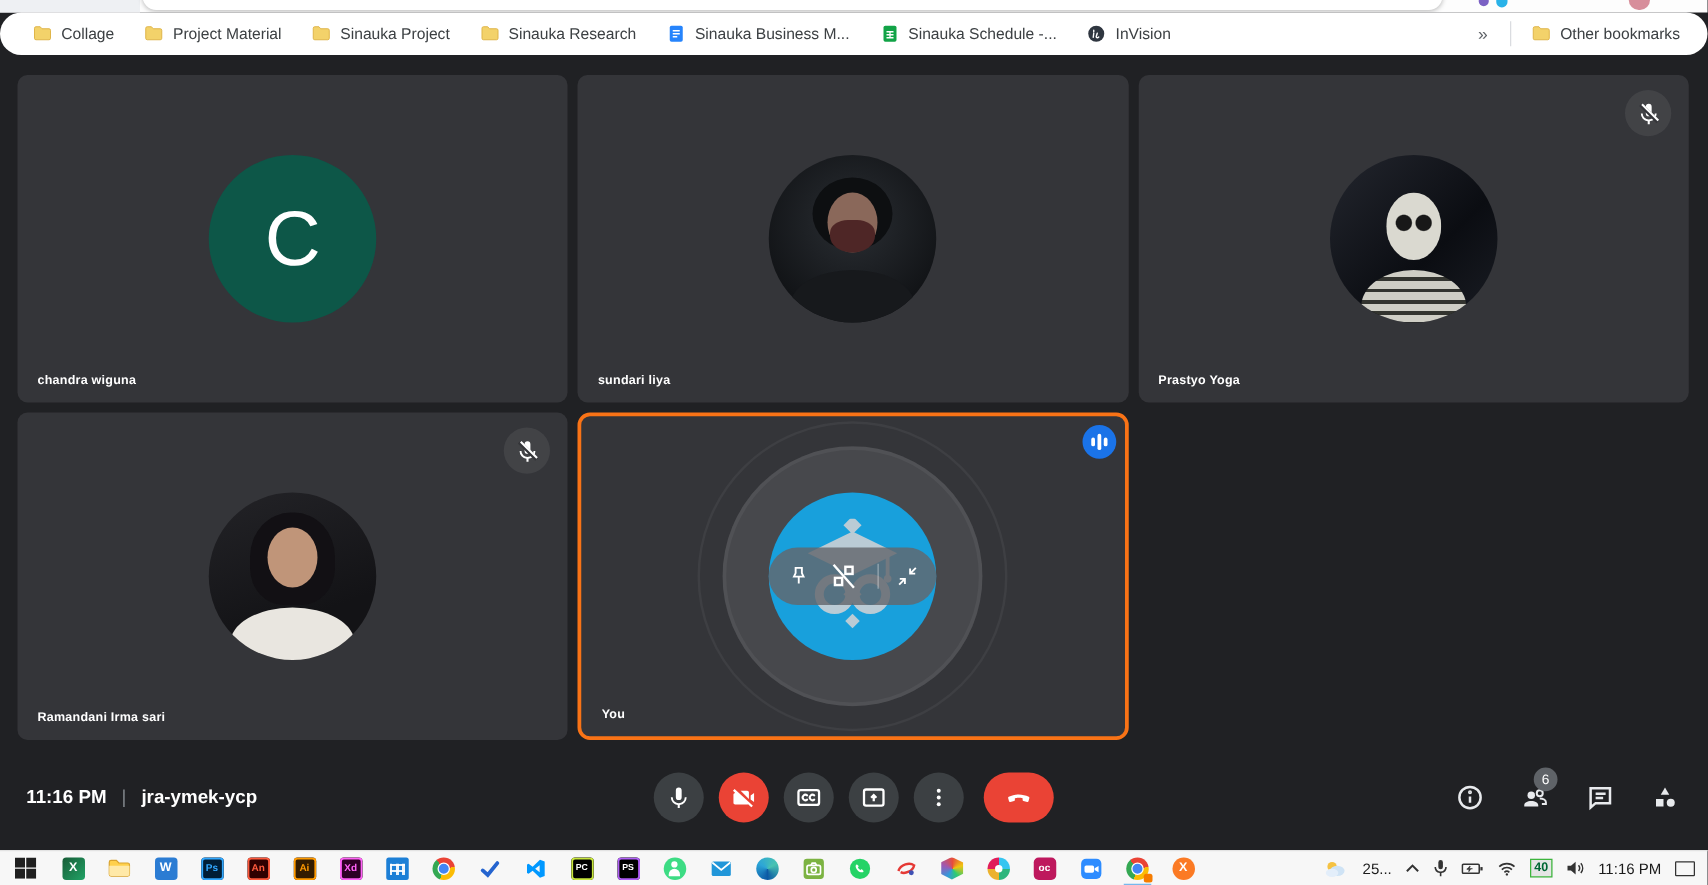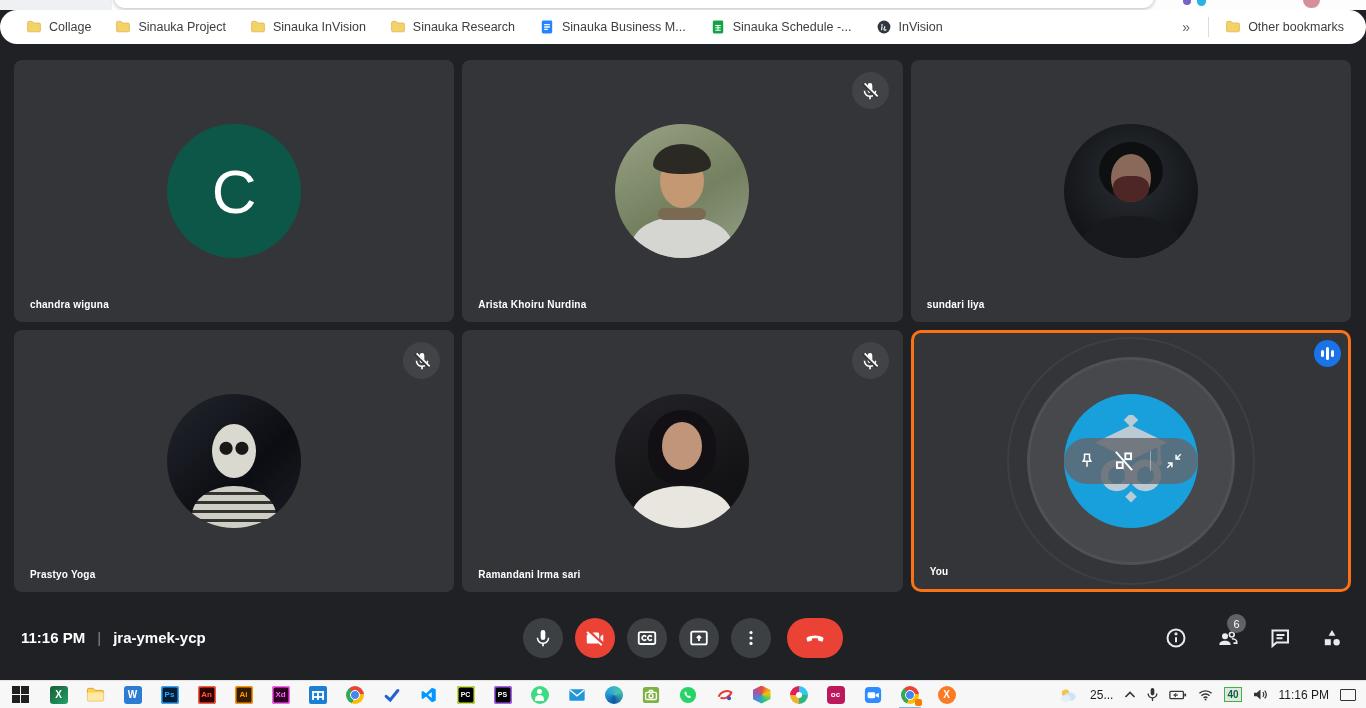--- a/index.html
+++ b/index.html
@@ -152,27 +152,27 @@
   <div class="bm-item">
     <svg class="bm-ic" viewBox="0 0 20 20">
         <path d="M2 4.5A1.5 1.5 0 0 1 3.5 3h4.2l1.8 2h7A1.5 1.5 0 0 1 18 6.5v8a1.5 1.5 0 0 1-1.5 1.5h-13A1.5 1.5 0 0 1 2 14.5z" fill="#f3d26a" stroke="#dfb549"></path>
       </svg>
     <span>Collage</span>
   </div>
   <div class="bm-item">
     <svg class="bm-ic" viewBox="0 0 20 20">
         <path d="M2 4.5A1.5 1.5 0 0 1 3.5 3h4.2l1.8 2h7A1.5 1.5 0 0 1 18 6.5v8a1.5 1.5 0 0 1-1.5 1.5h-13A1.5 1.5 0 0 1 2 14.5z" fill="#f3d26a" stroke="#dfb549"></path>
       </svg>
+    <span>Project Material</span>
+  </div>
+  <div class="bm-item">
+    <svg class="bm-ic" viewBox="0 0 20 20">
+        <path d="M2 4.5A1.5 1.5 0 0 1 3.5 3h4.2l1.8 2h7A1.5 1.5 0 0 1 18 6.5v8a1.5 1.5 0 0 1-1.5 1.5h-13A1.5 1.5 0 0 1 2 14.5z" fill="#f3d26a" stroke="#dfb549"></path>
+      </svg>
     <span>Sinauka Project</span>
-  </div>
-  <div class="bm-item">
-    <svg class="bm-ic" viewBox="0 0 20 20">
-        <path d="M2 4.5A1.5 1.5 0 0 1 3.5 3h4.2l1.8 2h7A1.5 1.5 0 0 1 18 6.5v8a1.5 1.5 0 0 1-1.5 1.5h-13A1.5 1.5 0 0 1 2 14.5z" fill="#f3d26a" stroke="#dfb549"></path>
-      </svg>
-    <span>Sinauka InVision</span>
   </div>
   <div class="bm-item">
     <svg class="bm-ic" viewBox="0 0 20 20">
         <path d="M2 4.5A1.5 1.5 0 0 1 3.5 3h4.2l1.8 2h7A1.5 1.5 0 0 1 18 6.5v8a1.5 1.5 0 0 1-1.5 1.5h-13A1.5 1.5 0 0 1 2 14.5z" fill="#f3d26a" stroke="#dfb549"></path>
       </svg>
     <span>Sinauka Research</span>
   </div>
   <div class="bm-item">
     <svg class="bm-ic" viewBox="0 0 20 20">
         <rect x="3.5" y="2" width="13" height="16" rx="1.8" fill="#2684fc"></rect>
@@ -208,38 +208,20 @@
 <div id="meet">
   <div id="tiles">
 
     <div class="tile">
       <div class="tile-center">
         <div class="avatar-initial">C</div>
       </div>
       <div class="pname">chandra wiguna</div>
     </div>
 
-    <div class="tile">
-      <div class="tile-center">
-        <div class="photo photo-arista">
-          <div class="torso"></div>
-            <div class="extra"></div>
-            <div class="face"></div>
-            <div class="hair"></div>
-        </div>
-      </div>
-      <div class="mute-badge">
-        <svg width="20" height="20" viewBox="0 0 24 24">
-            <path fill="#fff" d="M12 14.5a2.8 2.8 0 0 0 2.8-2.8V5.3a2.8 2.8 0 1 0-5.6 0v6.4A2.8 2.8 0 0 0 12 14.5zm5.8-2.8a5.8 5.8 0 0 1-11.6 0H4.4a7.6 7.6 0 0 0 6.6 7.5V22h2v-2.8a7.6 7.6 0 0 0 6.6-7.5z"></path>
-            <path stroke="#343539" stroke-width="4" d="M4.2 3.2 20.8 19.8"></path>
-            <path stroke="#fff" stroke-width="2" d="M5.5 2.8 21.2 18.5"></path>
-          </svg>
-      </div>
-      <div class="pname">Arista Khoiru Nurdina</div>
-    </div>
 
     <div class="tile">
       <div class="tile-center">
         <div class="photo photo-sundari">
           <div class="torso"></div>
             <div class="hair"></div>
             <div class="face"></div>
             <div class="extra"></div>
         </div>
       </div>

